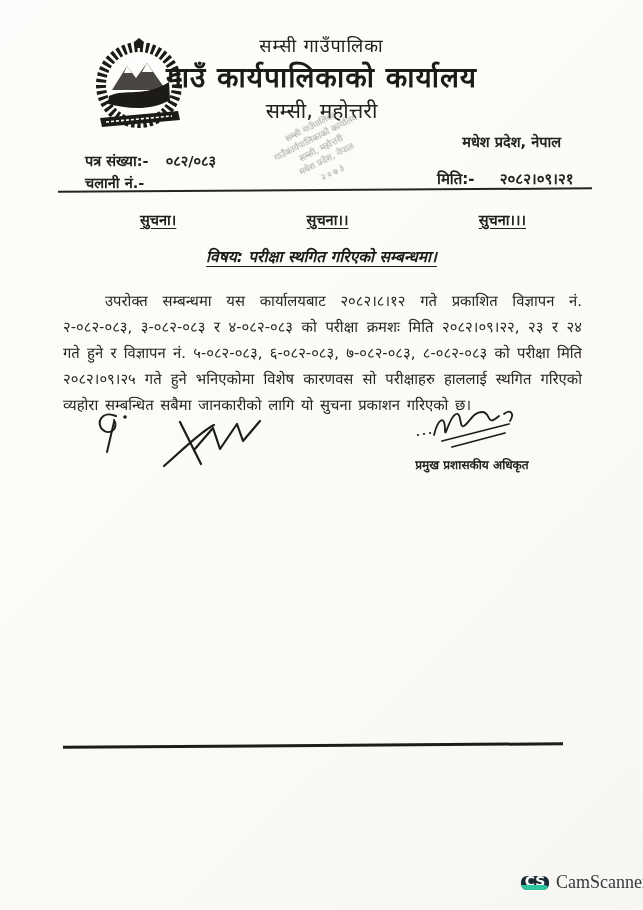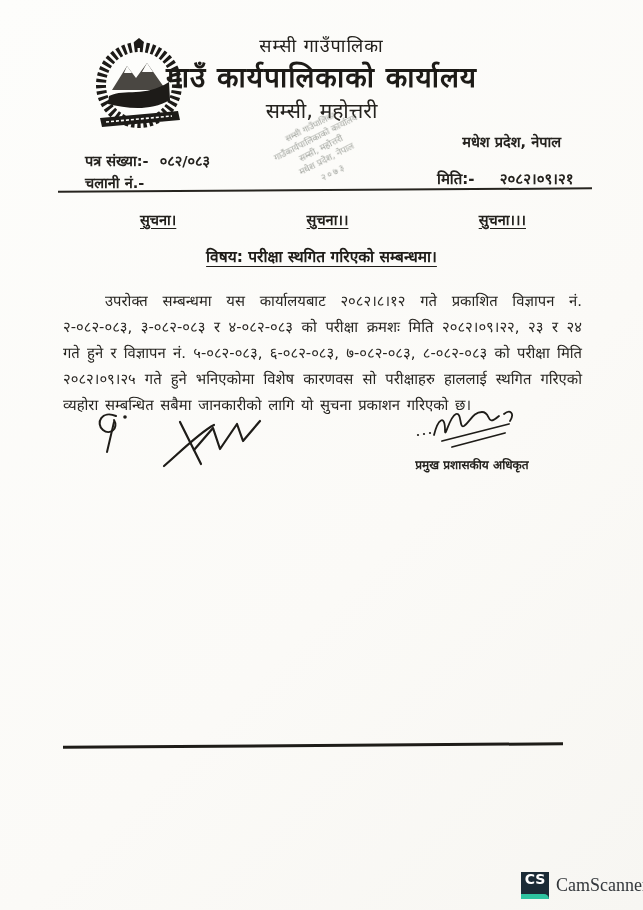--- a/index.html
+++ b/index.html
@@ -42,21 +42,21 @@
     transform:rotate(-0.35deg);
   }
   
   .notices{position:absolute;left:140px;top:209px;width:386px;
     display:flex;justify-content:space-between;}
   .notice{font-size:14.5px;font-weight:bold;text-decoration:underline;
     text-underline-offset:3px;color:#211f1b;}
   
   .subject{position:absolute;left:0;top:245px;width:643px;text-align:center;
     font-size:15.5px;font-weight:bold;color:#1f1d19;}
-  .subject span{text-decoration:underline;text-underline-offset:4px;}
+  .subject span{text-decoration:underline;text-underline-offset:4px;font-style:italic;}
   
   .body-text{
     position:absolute;left:63px;top:280px;width:519px;
     font-size:14.8px;line-height:26px;text-align:justify;text-indent:42px;
     color:#262420;word-spacing:2px;margin-top:8px;
   }
   
   .sig{position:absolute;}
   .sig svg{display:block;}
   .sig-block{position:absolute;left:392px;top:450px;width:160px;text-align:center;}
@@ -70,22 +70,22 @@
   .footer-line{
     position:absolute;left:66px;top:752px;width:530px;
     font-family:"Liberation Serif",serif;font-size:12.5px;color:#22211e;font-weight:bold;
     white-space:nowrap;
   }
   .footer-line a{color:#22211e;text-decoration:underline;font-weight:bold;}
   .footer-line .ws-label{margin-left:8px;}
   
   .cs-wrap{position:absolute;left:521px;top:872px;display:flex;align-items:center;gap:7px;}
   .cs-badge{
-    width:28px;height:27px;border-radius:0;position:relative;overflow:hidden;
-    background:#1b2b36;display:flex;align-items:flex-start;justify-content:center;
+    width:28px;height:14px;border-radius:6px;position:relative;overflow:hidden;
+    background:#1b2b36;display:flex;align-items:flex-end;justify-content:center;
   }
   .cs-badge::after{
     content:"";position:absolute;left:0;bottom:0;width:100%;height:5px;
     background:#2ec4a0;border-radius:0 6px 0 0;
   }
   .cs-badge span{color:#ffffff;font-weight:bold;font-size:14px;font-family:"DejaVu Sans",sans-serif;position:relative;top:-1px;}
   .cs-text{font-family:"Liberation Serif",serif;font-size:18px;color:#33373b;}
   .ink{stroke:#1e1c18;fill:none;stroke-linecap:round;stroke-linejoin:round;}
 </style>
 </head>
@@ -120,21 +120,21 @@
   <div class="stamp">
     <div class="s0">सम्सी गाउँपालिका</div>
     <div class="s1">गाउँकार्यपालिकाको कार्यालय</div>
     <div class="s2">सम्सी, महोत्तरी</div>
     <div class="s3">मधेश प्रदेश, नेपाल</div>
     <div class="s4">२०७३</div>
   </div>
 
   <div class="ref-row">
     <span>पत्र संख्या:-</span>
-    <span style="margin-left:6px;">०८२/०८३</span>
+    <span style="margin-left:12px;">०८२/०८३</span>
   </div>
   <div class="dispatch-row">
     <span>चलानी नं.-</span>
   </div>
   <div class="date-row">
     <span>मिति:-</span>
     <span style="margin-left:20px;">२०८२।०९।२१</span>
   </div>
   <div class="rule-top"></div>
 

